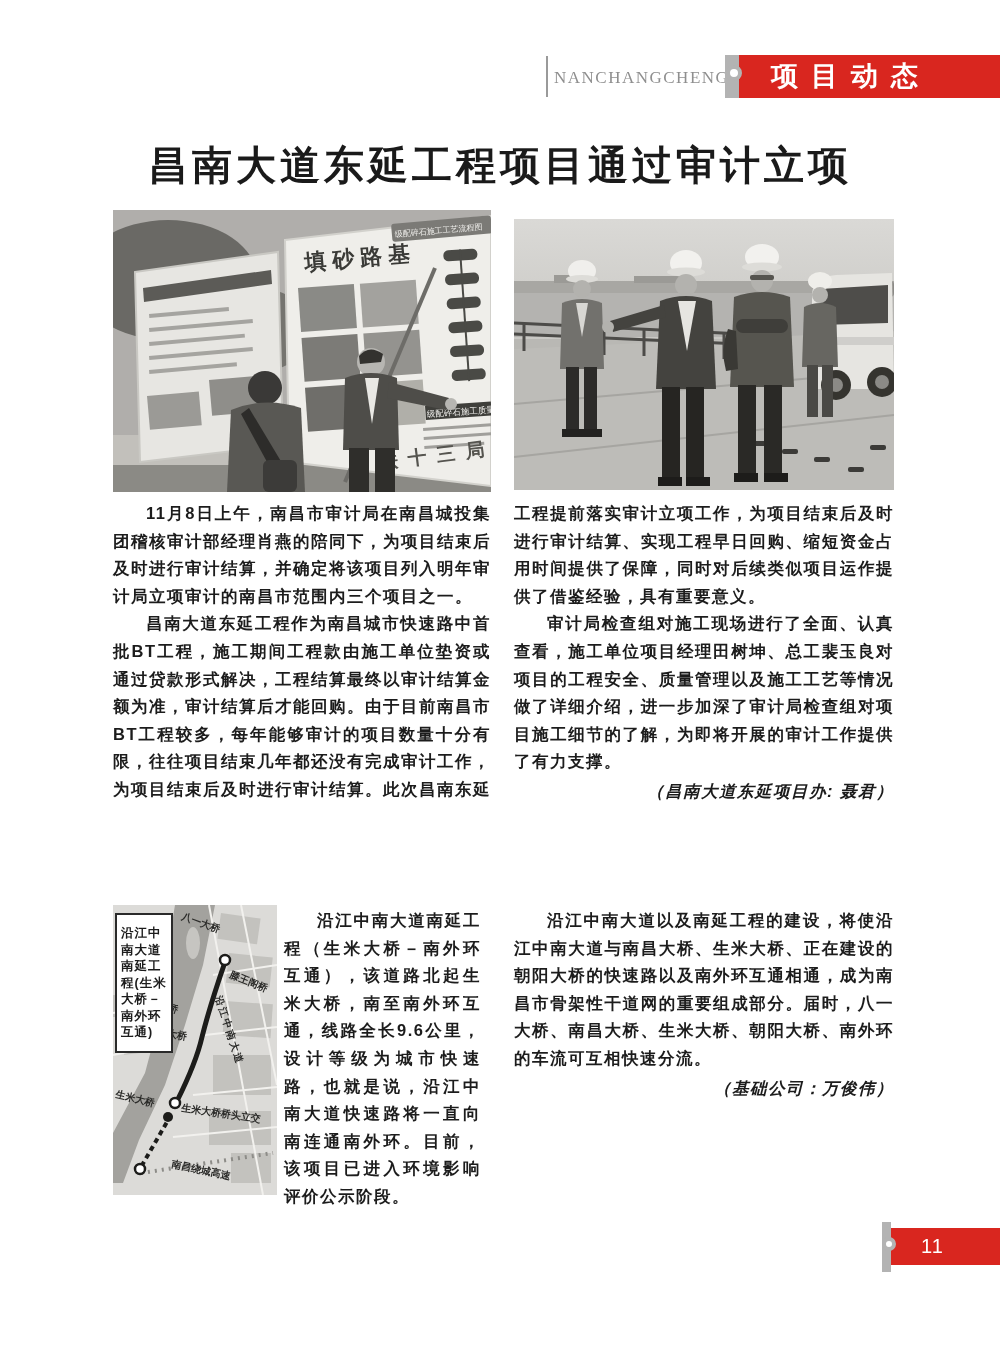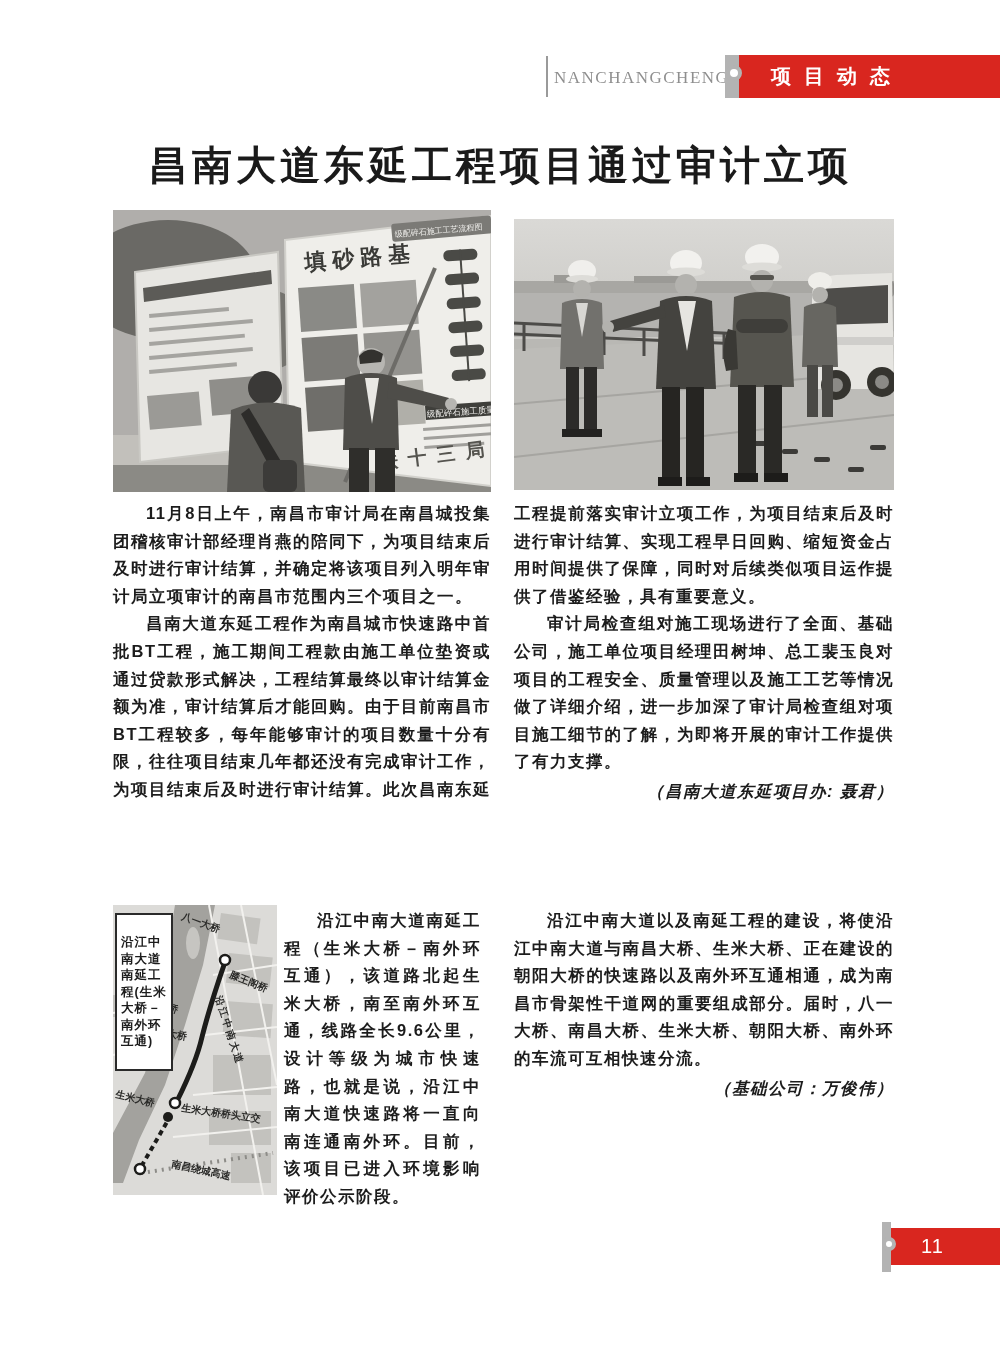--- a/index.html
+++ b/index.html
@@ -13,42 +13,42 @@
   .hdr-vline { position:absolute; left:546px; top:56px; width:2px; height:41px; background:#9a9a9a; }
   .hdr-brand {
     position:absolute; left:554px; top:60px; width:170px; height:36px;
     font-family:"Liberation Serif","DejaVu Serif",serif;
     font-size:17px; color:#8f8f8f; letter-spacing:1.5px; line-height:36px;
   }
   .hdr-graybar { position:absolute; left:725px; top:55px; width:14px; height:43px; background:#b3b3b3; }
   .hdr-redbox {
     position:absolute; left:739px; top:55px; width:261px; height:43px;
     background:#d9261f; color:#ffffff; font-weight:bold;
-    font-size:20px; letter-spacing:13px; line-height:43px; padding-left:32px;
+    font-size:27px; letter-spacing:13px; line-height:43px; padding-left:32px;
   }
   .hdr-circle {
     position:absolute; left:726px; top:65px; width:16px; height:16px;
     background:#ffffff; border:4px solid #b3b3b3; border-radius:50%;
   }
   
   .art-title {
     position:absolute; left:0; width:1000px; text-align:center;
     font-family:"Liberation Serif","DejaVu Serif",serif;
     font-weight:bold; font-size:40px; color:#1a1a1a; letter-spacing:4px;
   }
   #title1 { top:138px; }
   #title2 { top:842px; }
   
   .photo { position:absolute; overflow:hidden; background:#b9b8b4; }
   #photo-left  { left:113px; top:210px; width:378px; height:282px; }
   #photo-right { left:514px; top:219px; width:380px; height:271px; }
   #map-figure  { left:113px; top:905px; width:164px; height:290px; background:#dcdbd8; }
   .map-legend {
     position:absolute; left:2px; top:8px; width:58px;
-    background:#ffffff; border:2px solid #2a2a2a; padding:19px 4px;
+    background:#ffffff; border:2px solid #2a2a2a; padding:10px 4px;
     font-size:12.5px; font-weight:bold; color:#1c1c1c;
     line-height:1.32; letter-spacing:1px;
   }
   
   .col {
     position:absolute; font-size:16.5px; line-height:27.6px;
     color:#1c1c1c; letter-spacing:1.5px; text-align:justify; font-weight:600;
   }
   .col p.ind { text-indent:2em; }
   #a1-left  { left:113px; top:500px; width:378px; }
@@ -254,21 +254,21 @@
       </g>
     </svg>
   </div>
 
   <div class="col" id="a1-left">
     <p class="ind">11月8日上午，南昌市审计局在南昌城投集团稽核审计部经理肖燕的陪同下，为项目结束后及时进行审计结算，并确定将该项目列入明年审计局立项审计的南昌市范围内三个项目之一。</p>
     <p class="ind">昌南大道东延工程作为南昌城市快速路中首批BT工程，施工期间工程款由施工单位垫资或通过贷款形式解决，工程结算最终以审计结算金额为准，审计结算后才能回购。由于目前南昌市BT工程较多，每年能够审计的项目数量十分有限，往往项目结束几年都还没有完成审计工作，为项目结束后及时进行审计结算。此次昌南东延</p>
   </div>
   <div class="col" id="a1-right">
     <p>工程提前落实审计立项工作，为项目结束后及时进行审计结算、实现工程早日回购、缩短资金占用时间提供了保障，同时对后续类似项目运作提供了借鉴经验，具有重要意义。</p>
-    <p class="ind">审计局检查组对施工现场进行了全面、基础公司，施工单位项目经理田树坤、总工裴玉良对项目的工程安全、质量管理以及施工工艺等情况做了详细介绍，进一步加深了审计局检查组对项目施工细节的了解，为即将开展的审计工作提供了有力支撑。</p>
+    <p class="ind">审计局检查组对施工现场进行了全面、认真查看，施工单位项目经理田树坤、总工裴玉良对项目的工程安全、质量管理以及施工工艺等情况做了详细介绍，进一步加深了审计局检查组对项目施工细节的了解，为即将开展的审计工作提供了有力支撑。</p>
     <p class="byline">（昌南大道东延项目办: 聂君）</p>
   </div>
 
 
   <div class="photo" id="map-figure">
     <svg width="164" height="290" viewBox="0 0 164 290">
       <rect x="0" y="0" width="164" height="290" fill="#dcdbd8"></rect>
 
       <path d="M62 0 L102 0 L90 60 L72 120 L52 180 L26 235 L10 278 L0 278 L0 228 L32 168 L48 108 L54 48 Z" fill="#a3a29e"></path>
       <ellipse cx="80" cy="38" rx="7" ry="16" fill="#c6c5c1"></ellipse>

